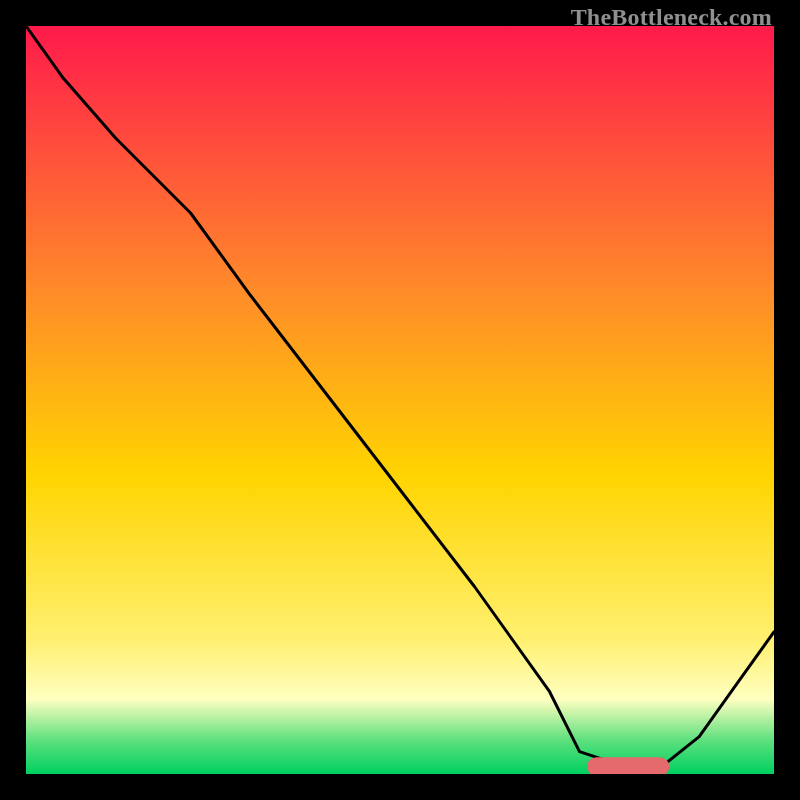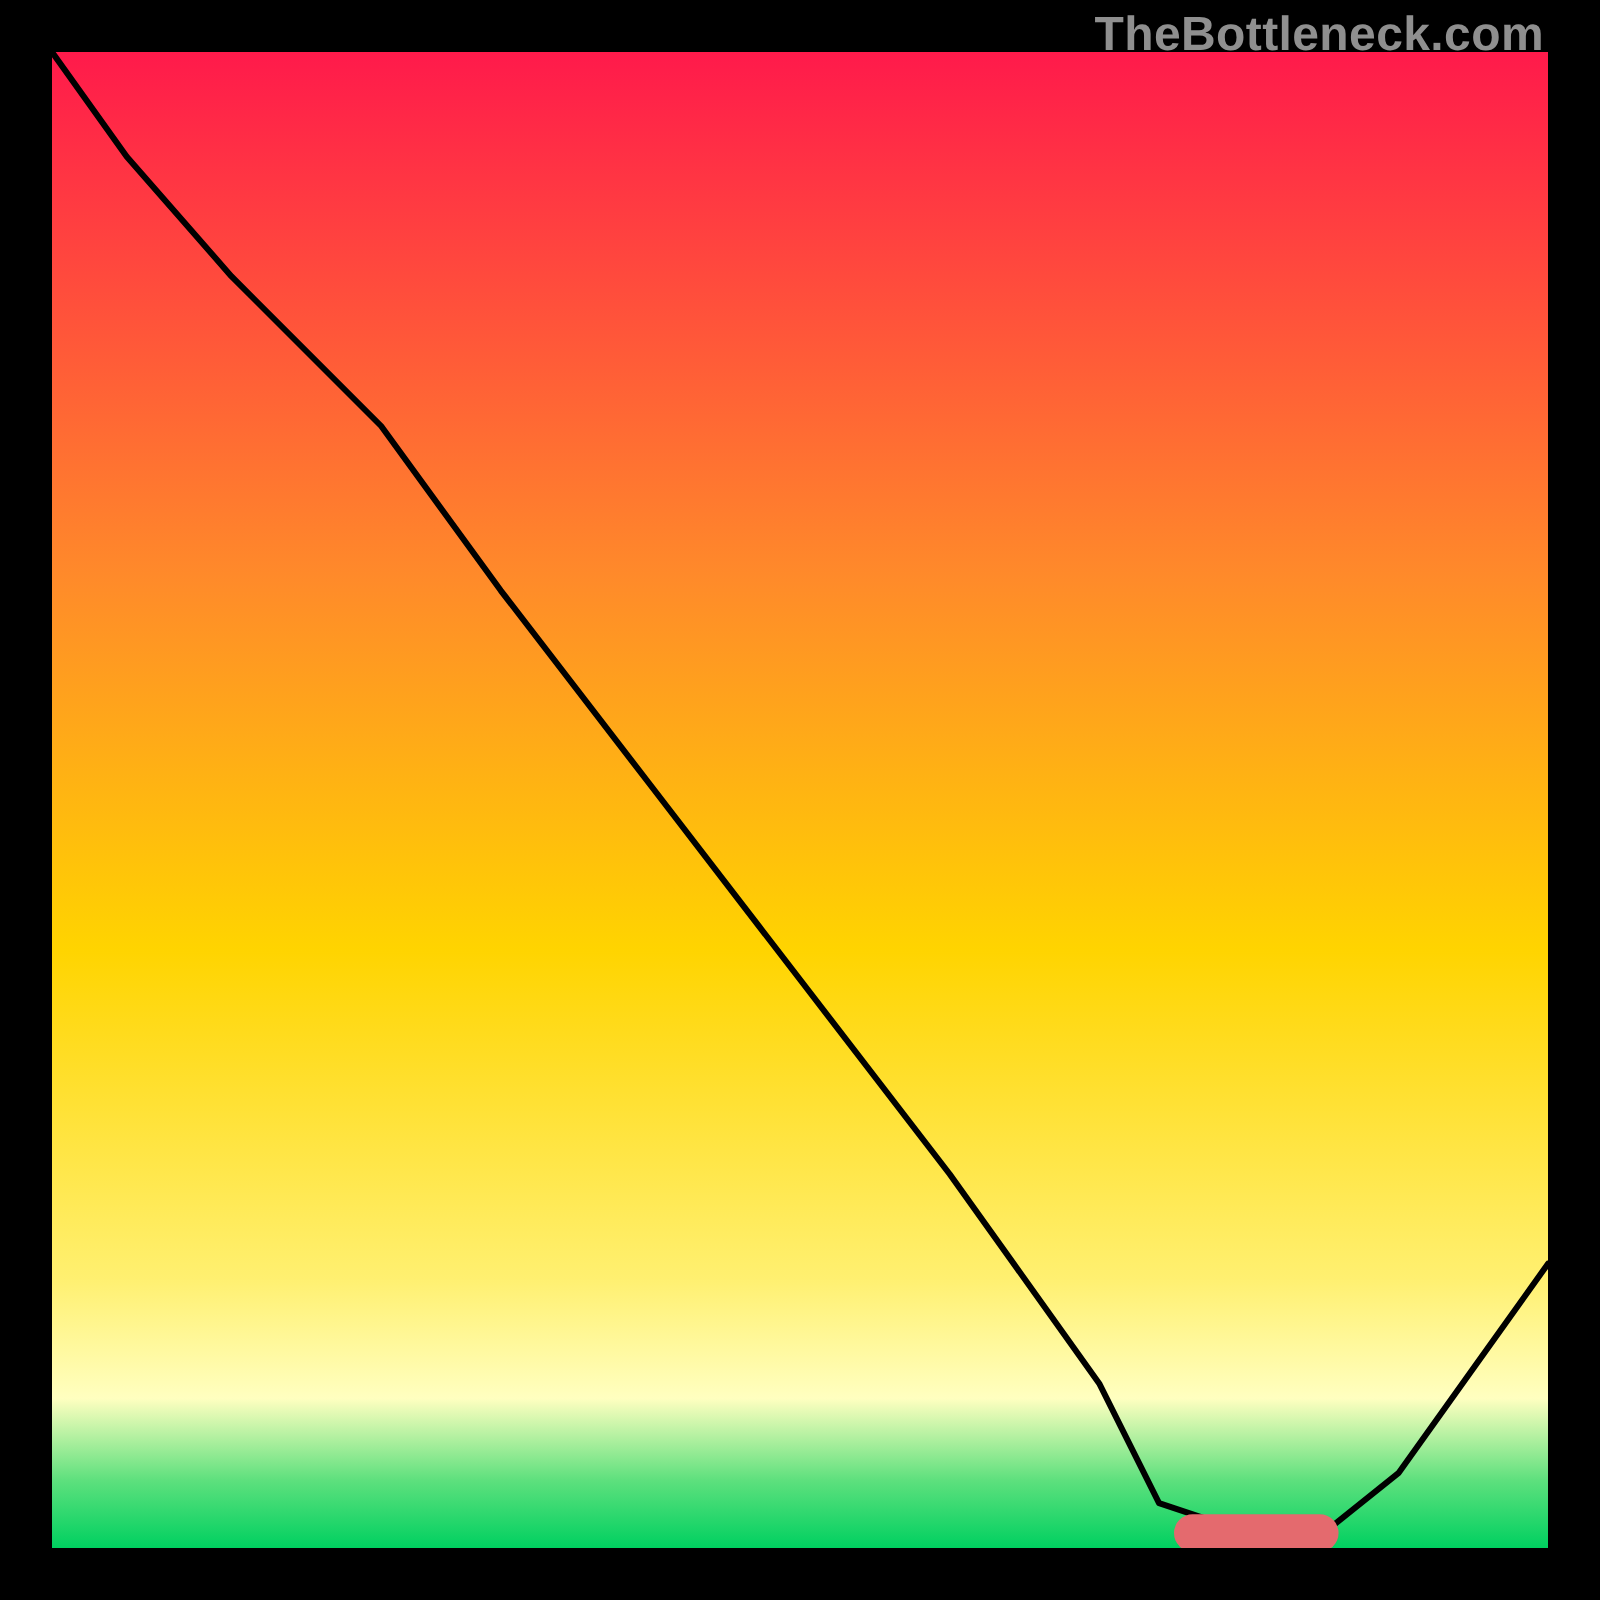--- a/index.html
+++ b/index.html
@@ -23,21 +23,21 @@
     left: 26px;
     top: 26px;
     width: 748px;
     height: 748px;
     overflow: hidden;
   }
   .attribution {
     position: absolute;
     top: 4px;
     right: 28px;
-    font-family: Liberation Sans, sans-serif;
+    font-family: Liberation Serif, serif;
     font-weight: 700;
     font-size: 24px;
     color: #8f8f8f;
     letter-spacing: 0.2px;
   }
   svg {
     display: block;
   }
 </style>
 </head>

